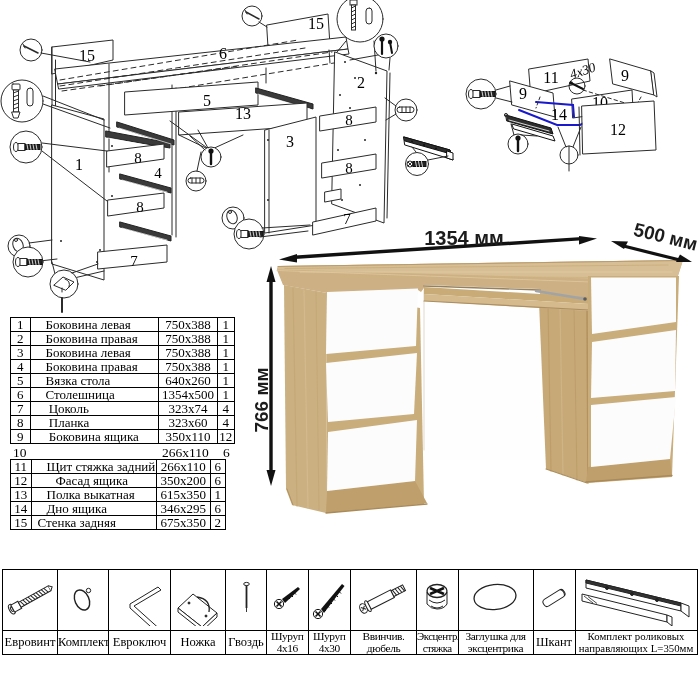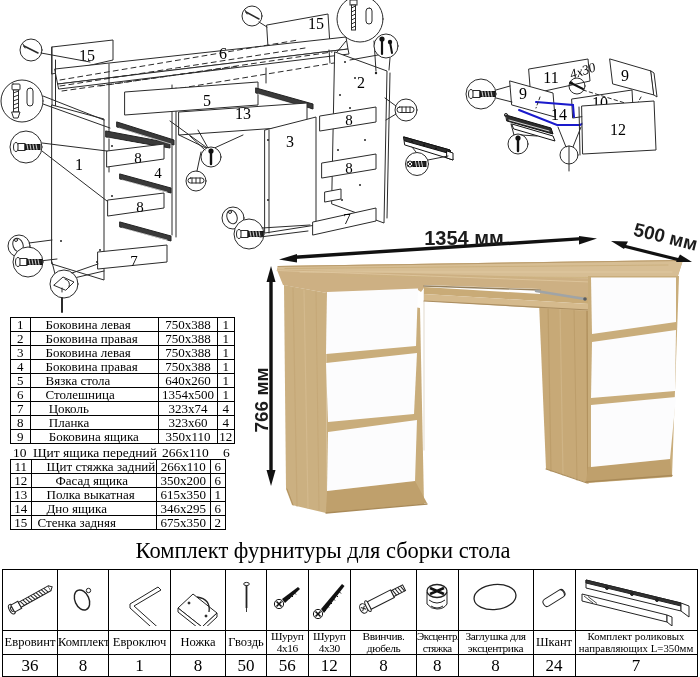--- a/index.html
+++ b/index.html
@@ -572,21 +572,20 @@
           <td class="c">9</td>
           <td class="n">&nbsp;Боковина ящика</td>
           <td class="c">350х110</td>
           <td class="c">12</td>
         </tr>
 </tbody>
     </table>
 
 <div class="row10">
 <span style="left:3px">10</span>
-      <span style="left:23px">Щит ящика передний</span>
       <span style="left:152px">266х110</span>
       <span style="left:213px">6</span>
 </div>
 
 <table class="t2">
 <colgroup>
         <col style="width:20.5px">
         <col style="width:125.5px">
         <col style="width:53.5px">
         <col style="width:15.5px">
@@ -618,21 +617,20 @@
         </tr>
 <tr style="height:13.6px">
           <td class="c">15</td>
           <td class="n" style="padding-left:6px">Стенка задняя</td>
           <td class="c">675х350</td>
           <td class="c">2</td>
         </tr>
 </tbody>
     </table>
 
-<div class="title">Комплект фурнитуры для сборки стола</div>
 
 <table class="hw">
 <colgroup>
 <col style="width:55px">
         <col style="width:51px">
         <col style="width:62px">
         <col style="width:55px">
 <col style="width:41px">
         <col style="width:41.5px">
         <col style="width:42.5px">
@@ -783,29 +781,15 @@
           <td>Ножка</td>
           <td>Гвоздь</td>
 <td class="s12">Шуруп<br>4х16</td>
           <td class="s12">Шуруп<br>4х30</td>
           <td class="s12">Ввинчив.<br>дюбель</td>
 <td class="s13">Эксцентр.<br>стяжка</td>
           <td class="s12">Заглушка для<br>эксцентрика</td>
           <td>Шкант</td>
 <td class="s11">Комплект роликовых<br>направляющих L=350мм</td>
 </tr>
-<tr class="qty">
-<td>36</td>
-          <td>8</td>
-          <td>1</td>
-          <td>8</td>
-          <td>50</td>
-          <td>56</td>
-          <td>12</td>
-          <td>8</td>
-          <td>8</td>
-          <td>8</td>
-          <td>24</td>
-          <td>7</td>
-</tr>
 </tbody>
     </table>
 </div>
 
 </body></html>

